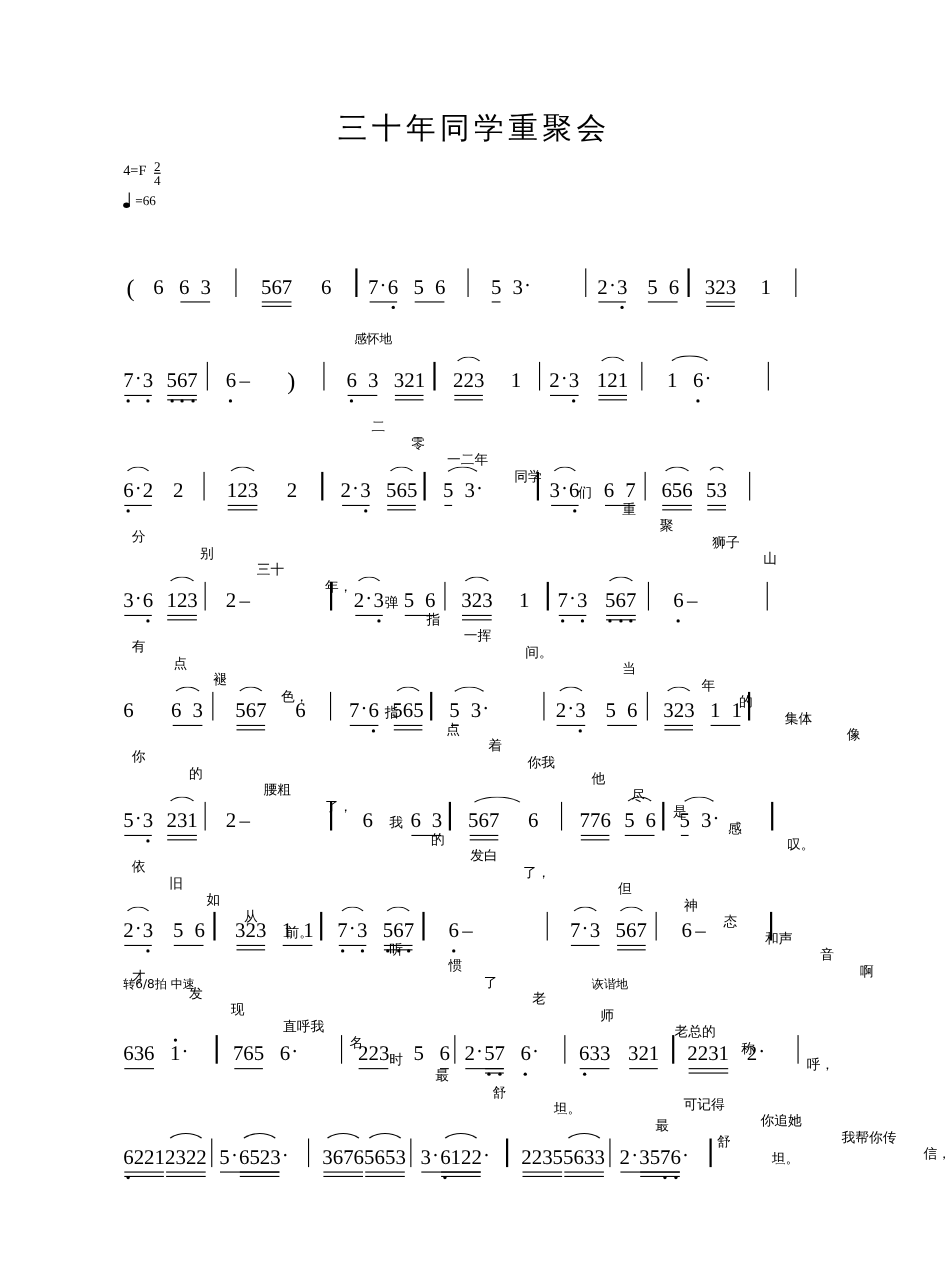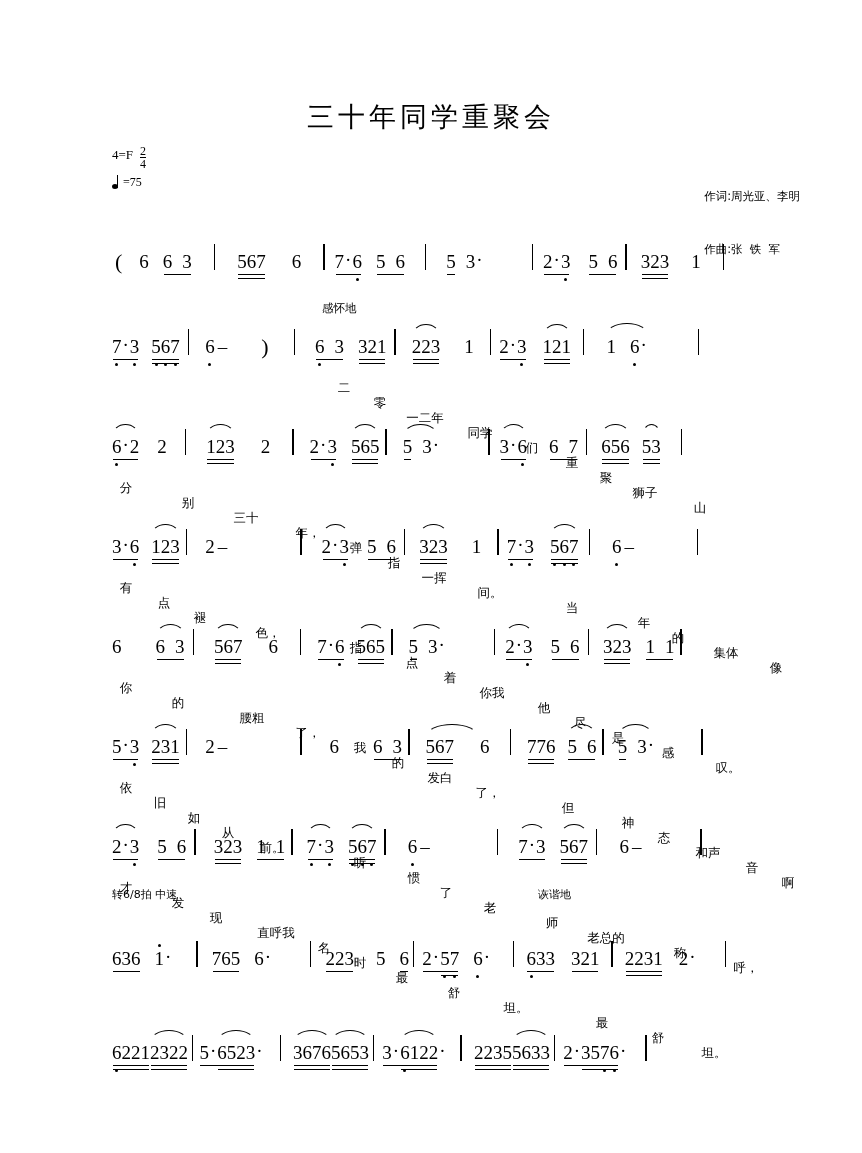--- a/index.html
+++ b/index.html
@@ -295,28 +295,24 @@
     <div class="keysig">
       <div class="keysig-line1">
         <span class="keysig-key">4=F</span>
         <span class="frac">
           <span class="num">2</span>
           <span class="den">4</span>
         </span>
       </div>
       <div class="tempo-line">
         <span class="quarter-note"></span>
-        <span>=75</span>
+        <span>=66</span>
       </div>
     </div>
 
-    <div class="credits">
-      <div>作词:周光亚、李明</div>
-      <div>作曲:张  铁  军</div>
-    </div>
   </div>
 
   <div class="system first">
     <div class="staff">
       <span class="paren">(</span>
       <span class="sp" style="width:14px"></span>
       <span class="note"><span class="num">6</span></span>
       <span class="sp" style="width:14px"></span>
       <span class="beamgrp b1">
         <span class="note"><span class="num">6</span></span>
@@ -460,21 +456,21 @@
       <span class="barline"></span>
     </div>
     <div class="lyrics">
       <span class="lyr" style="left:232px">二</span>
       <span class="lyr" style="left:268px">零</span>
       <span class="lyr" style="left:313px">一二年</span>
       <span class="lyr" style="left:368px">同学</span>
       <span class="lyr" style="left:420px">们</span>
       <span class="lyr" style="left:460px">重</span>
       <span class="lyr" style="left:494px">聚</span>
-      <span class="lyr" style="left:533px">狮子</span>
+      <span class="lyr" style="left:548px">狮子</span>
       <span class="lyr" style="left:588px">山</span>
     </div>
   </div>
 
   <div class="system">
     <div class="staff">
       <span class="beamgrp b1">
         <span class="slur"></span>
         <span class="note oct-low"><span class="num">6</span></span>
         <span class="dot-aug">·</span>
@@ -822,21 +818,21 @@
       <span class="lyr" style="left:14px">依</span>
       <span class="lyr" style="left:48px">旧</span>
       <span class="lyr" style="left:82px">如</span>
       <span class="lyr" style="left:116px">从</span>
       <span class="lyr" style="left:160px">前。</span>
       <span class="lyr" style="left:248px">听</span>
       <span class="lyr" style="left:302px">惯</span>
       <span class="lyr" style="left:334px">了</span>
       <span class="lyr" style="left:378px">老</span>
       <span class="lyr" style="left:440px">师</span>
-      <span class="lyr" style="left:494px">老总的</span>
+      <span class="lyr" style="left:520px">老总的</span>
       <span class="lyr" style="left:568px">称</span>
       <span class="lyr" style="left:634px">呼，</span>
     </div>
   </div>
 
   <div class="system" style="height:112px">
     <div class="staff">
       <span class="beamgrp b1">
         <span class="slur"></span>
         <span class="note"><span class="num">2</span></span>
@@ -997,20 +993,26 @@
         <span class="note"><span class="num">2</span></span>
         <span class="note"><span class="num">3</span></span>
         <span class="note"><span class="num">1</span></span>
       </span>
       <span class="sp" style="width:16px"></span>
       <span class="note"><span class="num">2</span></span>
       <span class="dot-aug">·</span>
       <span class="sp" style="width:28px"></span>
       <span class="barline"></span>
     </div>
+    <div class="lyrics" style="top:74px">
+      <span class="lyr" style="left:528px">可记得</span>
+      <span class="lyr" style="left:598px">你追她</span>
+      <span class="lyr" style="left:678px">我帮你传</span>
+      <span class="lyr" style="left:740px">信，</span>
+    </div>
   </div>
 
   <div class="system" style="height:100px">
     <div class="staff" style="top:22px">
       <span class="beamgrp b2">
         <span class="note oct-low"><span class="num">6</span></span>
         <span class="note"><span class="num">2</span></span>
         <span class="note"><span class="num">2</span></span>
         <span class="note"><span class="num">1</span></span>
       </span>

